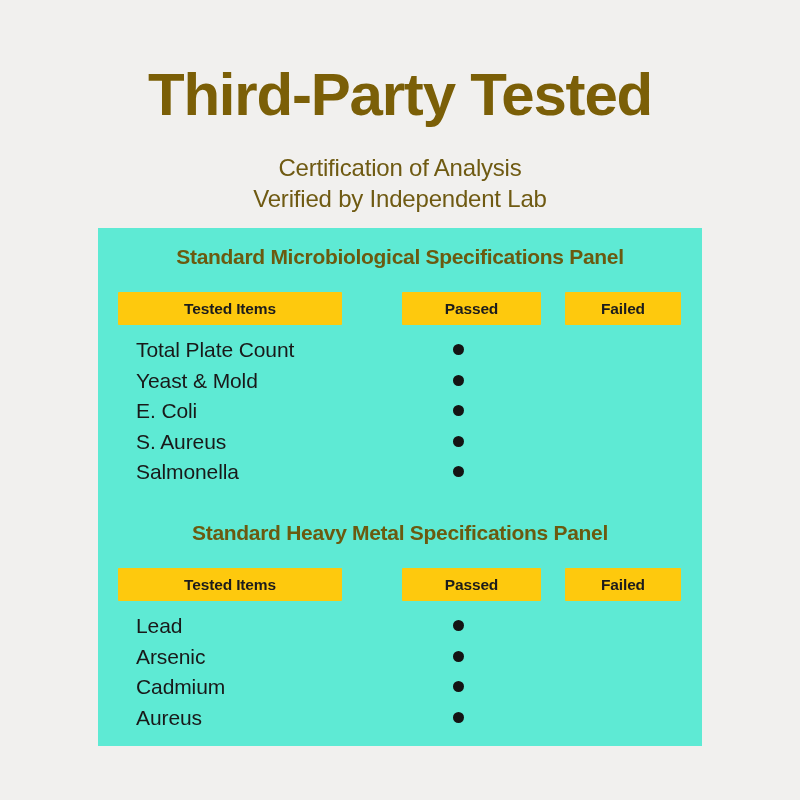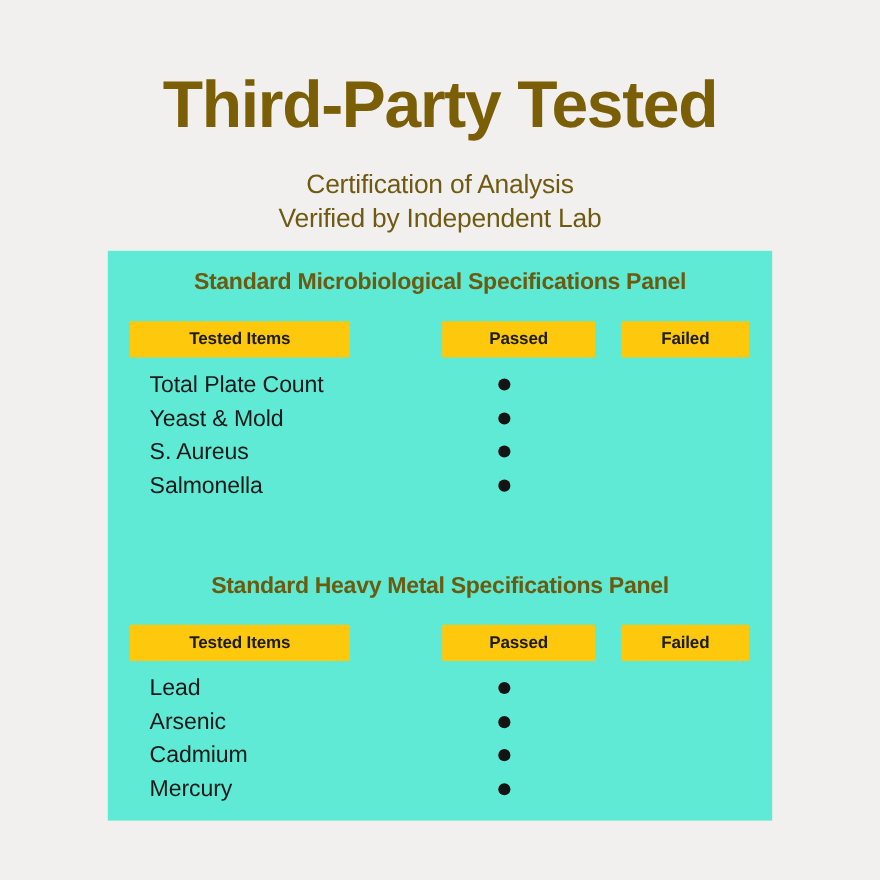--- a/index.html
+++ b/index.html
@@ -93,21 +93,21 @@
     background: #fec90d;
     color: #1c1c1c;
     font-size: 15.5px;
     font-weight: 700;
     letter-spacing: -0.15px;
     display: flex;
     align-items: center;
     justify-content: center;
     border-radius: 1px;
   }
-  .chip-items  { left: 20px;  width: 200px; }
+  .chip-items  { left: 20px;  width: 224px; }
   .chip-passed { left: 304px; width: 139px; }
   .chip-failed { left: 467px; width: 116px; }
 
   
   .rows {
     position: absolute;
     left: 0;
     top: 110px;
     width: 604px;
   }
@@ -161,20 +161,25 @@
         <div class="row-label">Total Plate Count</div>
         <div class="cell-mark mark-passed"></div>
 
       </div>
       <div class="row">
         <div class="row-label">Yeast &amp; Mold</div>
         <div class="cell-mark mark-passed"></div>
 
       </div>
       <div class="row">
+        <div class="row-label">E. Coli</div>
+        <div class="cell-mark mark-passed"></div>
+
+      </div>
+      <div class="row">
         <div class="row-label">S. Aureus</div>
         <div class="cell-mark mark-passed"></div>
 
       </div>
       <div class="row">
         <div class="row-label">Salmonella</div>
         <div class="cell-mark mark-passed"></div>
 
       </div>
     </div>
@@ -199,20 +204,20 @@
         <div class="row-label">Arsenic</div>
         <div class="cell-mark mark-passed"></div>
 
       </div>
       <div class="row">
         <div class="row-label">Cadmium</div>
         <div class="cell-mark mark-passed"></div>
 
       </div>
       <div class="row">
-        <div class="row-label">Mercury</div>
+        <div class="row-label">Aureus</div>
         <div class="cell-mark mark-passed"></div>
 
       </div>
     </div>
   </div>
 
 </div>
 
 </body></html>

